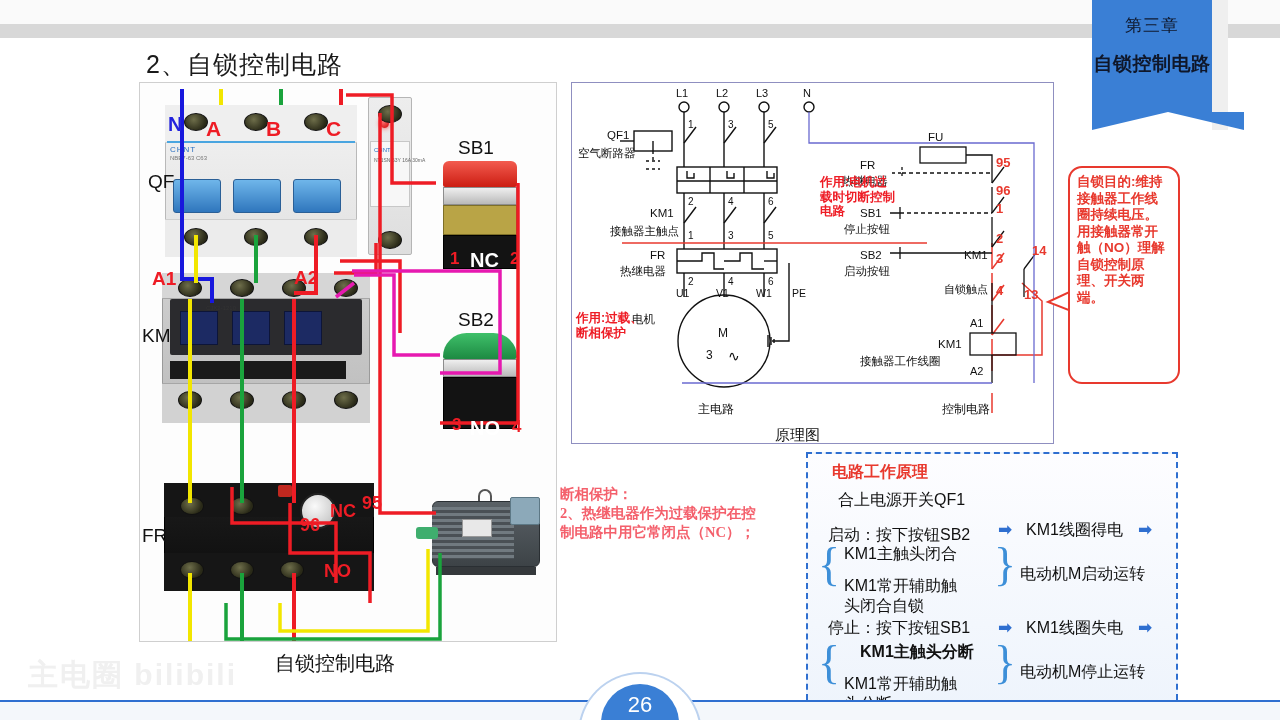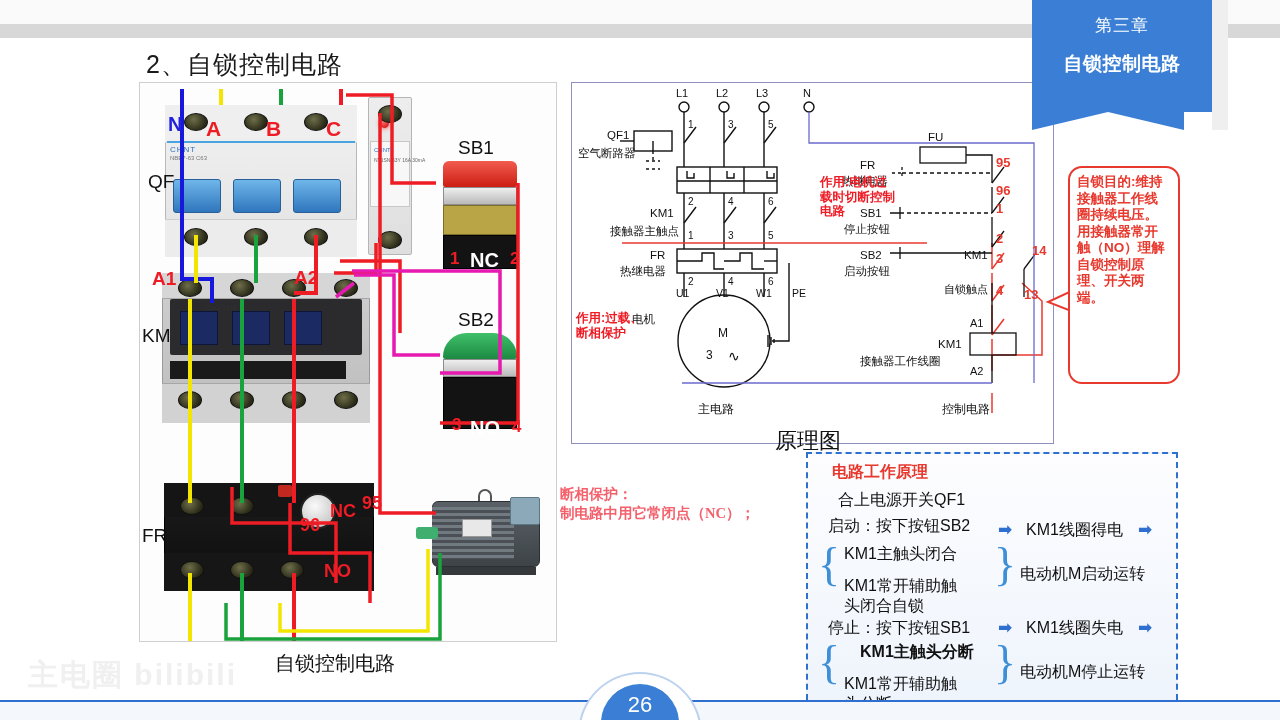--- a/index.html
+++ b/index.html
@@ -16,22 +16,22 @@
     position: absolute; left: 0; top: 24px; width: 1280px; height: 14px;
     background: #d8d8d8;
   }
   .top-strip-white {
     position: absolute; left: 0; top: 0; width: 1280px; height: 24px;
     background: #fafafa;
   }
 
   
   .banner {
-    position: absolute; right: 68px; top: 0; width: 180px; height: 112px;
-    background: #3a7fd5; color: #ffffff; text-align: center;
+    position: absolute; right: 68px; top: 0; width: 120px; height: 112px;
+    background: #3a7fd5; color: #0f172a; text-align: center;
     z-index: 6;
   }
   .banner::after {
     content: ""; position: absolute; left: 0; bottom: -18px;
     border-left: 76px solid #3a7fd5; border-right: 76px solid #3a7fd5;
     border-bottom: 18px solid transparent;
   }
   .banner-ch {
     font-size: 17px; letter-spacing: 1px; padding-top: 14px; font-weight: 400;
   }
@@ -130,21 +130,21 @@
   .bl { position:absolute; color:#2222dd; font-weight:700; }
 
   .photo-caption { position:absolute; left:275px; top:650px; font-size:20px; color:#111;}
 
   
   .schem-panel {
     position:absolute; left: 571px; top: 82px; width: 483px; height: 362px;
     background:#fff; border:1px solid #8f8fc0;
   }
   .schem-svg { position:absolute; left:0; top:0; width:483px; height:362px; }
-  .schem-caption { position:absolute; left:775px; top:426px; font-size:22px; color:#111;}
+  .schem-caption { position:absolute; left:775px; top:426px; font-size:15px; color:#111;}
 
   
   .callout {
     position:absolute; left:1068px; top:166px; width:112px; height:218px;
     border:2px solid #e8392e; border-radius:14px; background:#fff;
     color:#e8392e; font-size:13.5px; line-height:16.5px; padding:6px 7px;
     font-weight:700; z-index:4;
   }
   .callout-tail {
     position:absolute; left:1044px; top:288px; width:30px; height:26px; z-index:3;
@@ -494,28 +494,29 @@
   </div>
   <div class="schem-caption">原理图</div>
 
   <svg class="callout-tail" viewBox="0 0 30 26">
     <path d="M30,2 L4,14 L30,24" stroke="#e8392e" stroke-width="2" fill="#fff"></path>
   </svg>
   <div class="callout">自锁目的:维持接触器工作线圈持续电压。用接触器常开触（NO）理解自锁控制原理、开关两端。</div>
 
   <div class="key-points">
     <div>断相保护：</div>
+    <div>2、热继电器作为过载保护在控</div>
     <div>制电路中用它常闭点（NC）；</div>
   </div>
 
   <div class="principle">
     <div class="pr-title">电路工作原理</div>
     <div class="pr-line" style="left:30px; top:36px;">合上电源开关QF1</div>
 
-    <div class="pr-line" style="left:20px; top:62px;">启动：按下按钮SB2</div>
+    <div class="pr-line" style="left:20px; top:71px;">启动：按下按钮SB2</div>
     <div class="pr-arrow" style="left:190px; top:65px;">➡</div>
     <div class="pr-line" style="left:218px; top:66px;">KM1线圈得电</div>
     <div class="pr-arrow" style="left:330px; top:65px;">➡</div>
 
     <div class="brace" style="left:10px; top:88px;">{</div>
     <div class="pr-line" style="left:36px; top:90px;">KM1主触头闭合</div>
     <div class="pr-line" style="left:36px; top:122px;">KM1常开辅助触</div>
     <div class="pr-line" style="left:36px; top:142px;">头闭合自锁</div>
     <div class="brace" style="left:186px; top:88px; transform:scaleX(-1);">{</div>
     <div class="pr-line" style="left:212px; top:110px;">电动机M启动运转</div>

